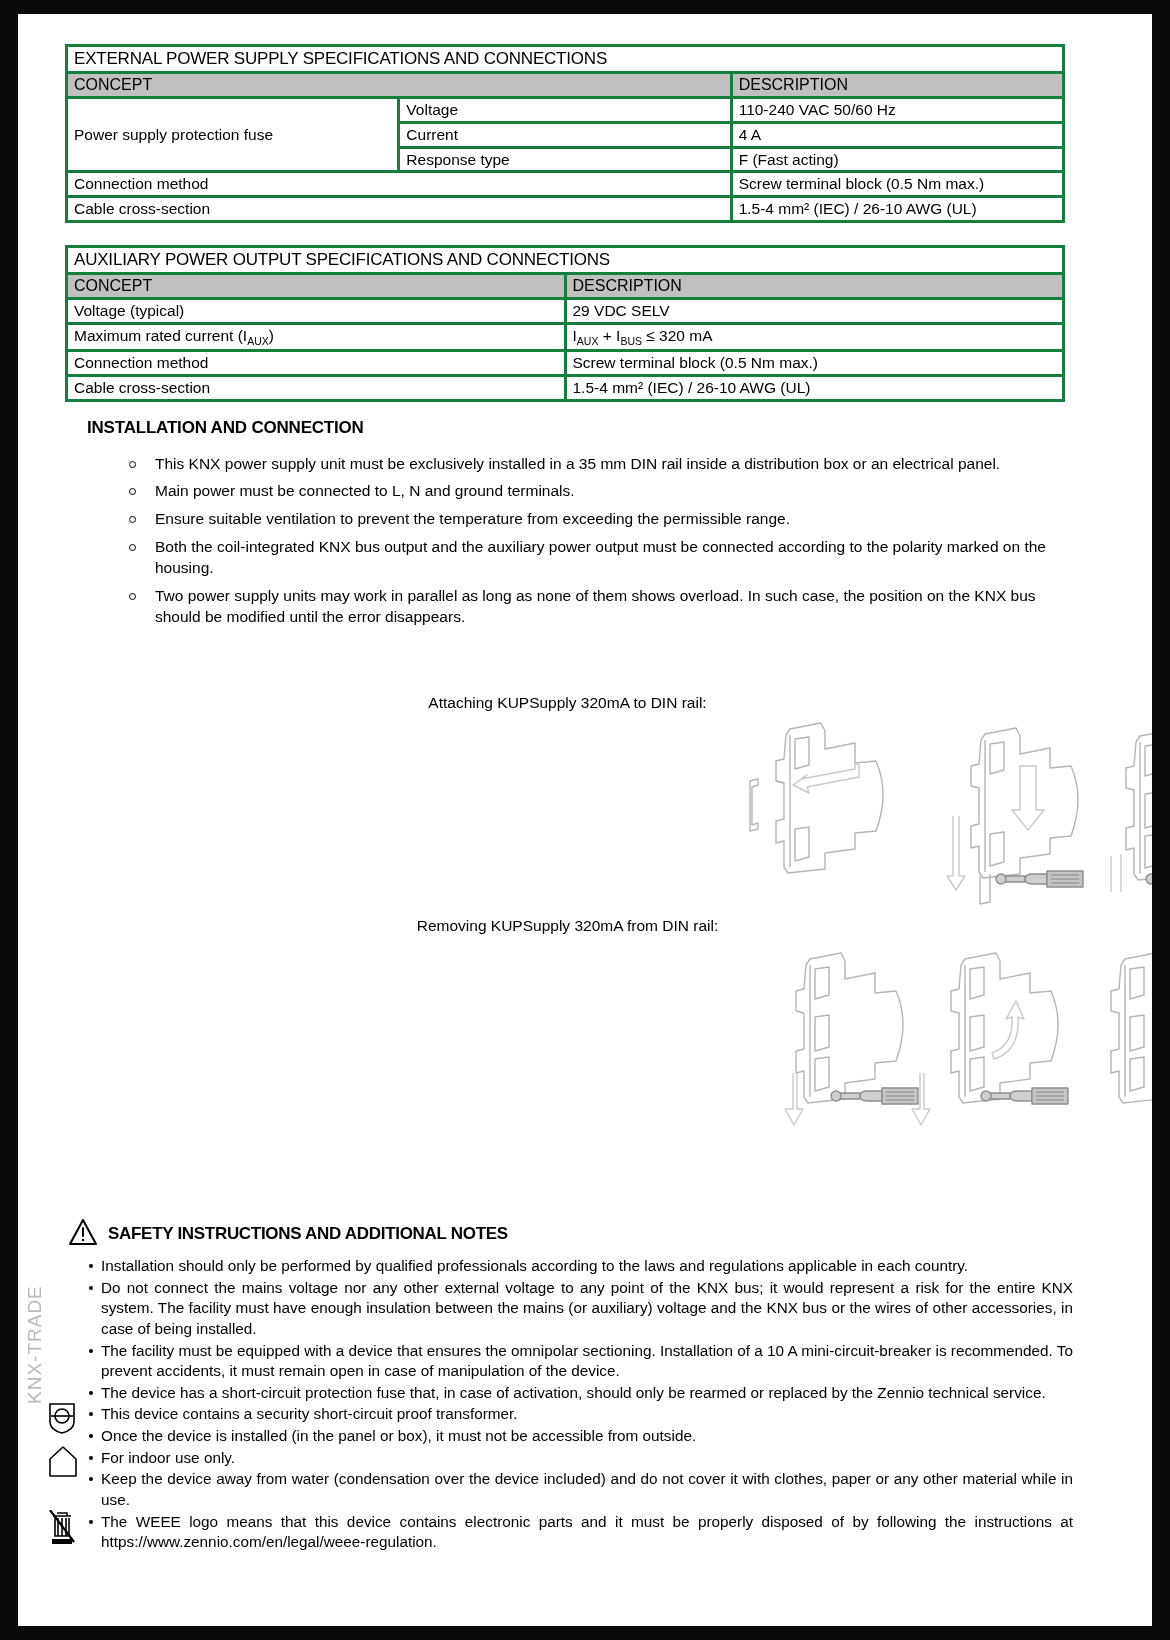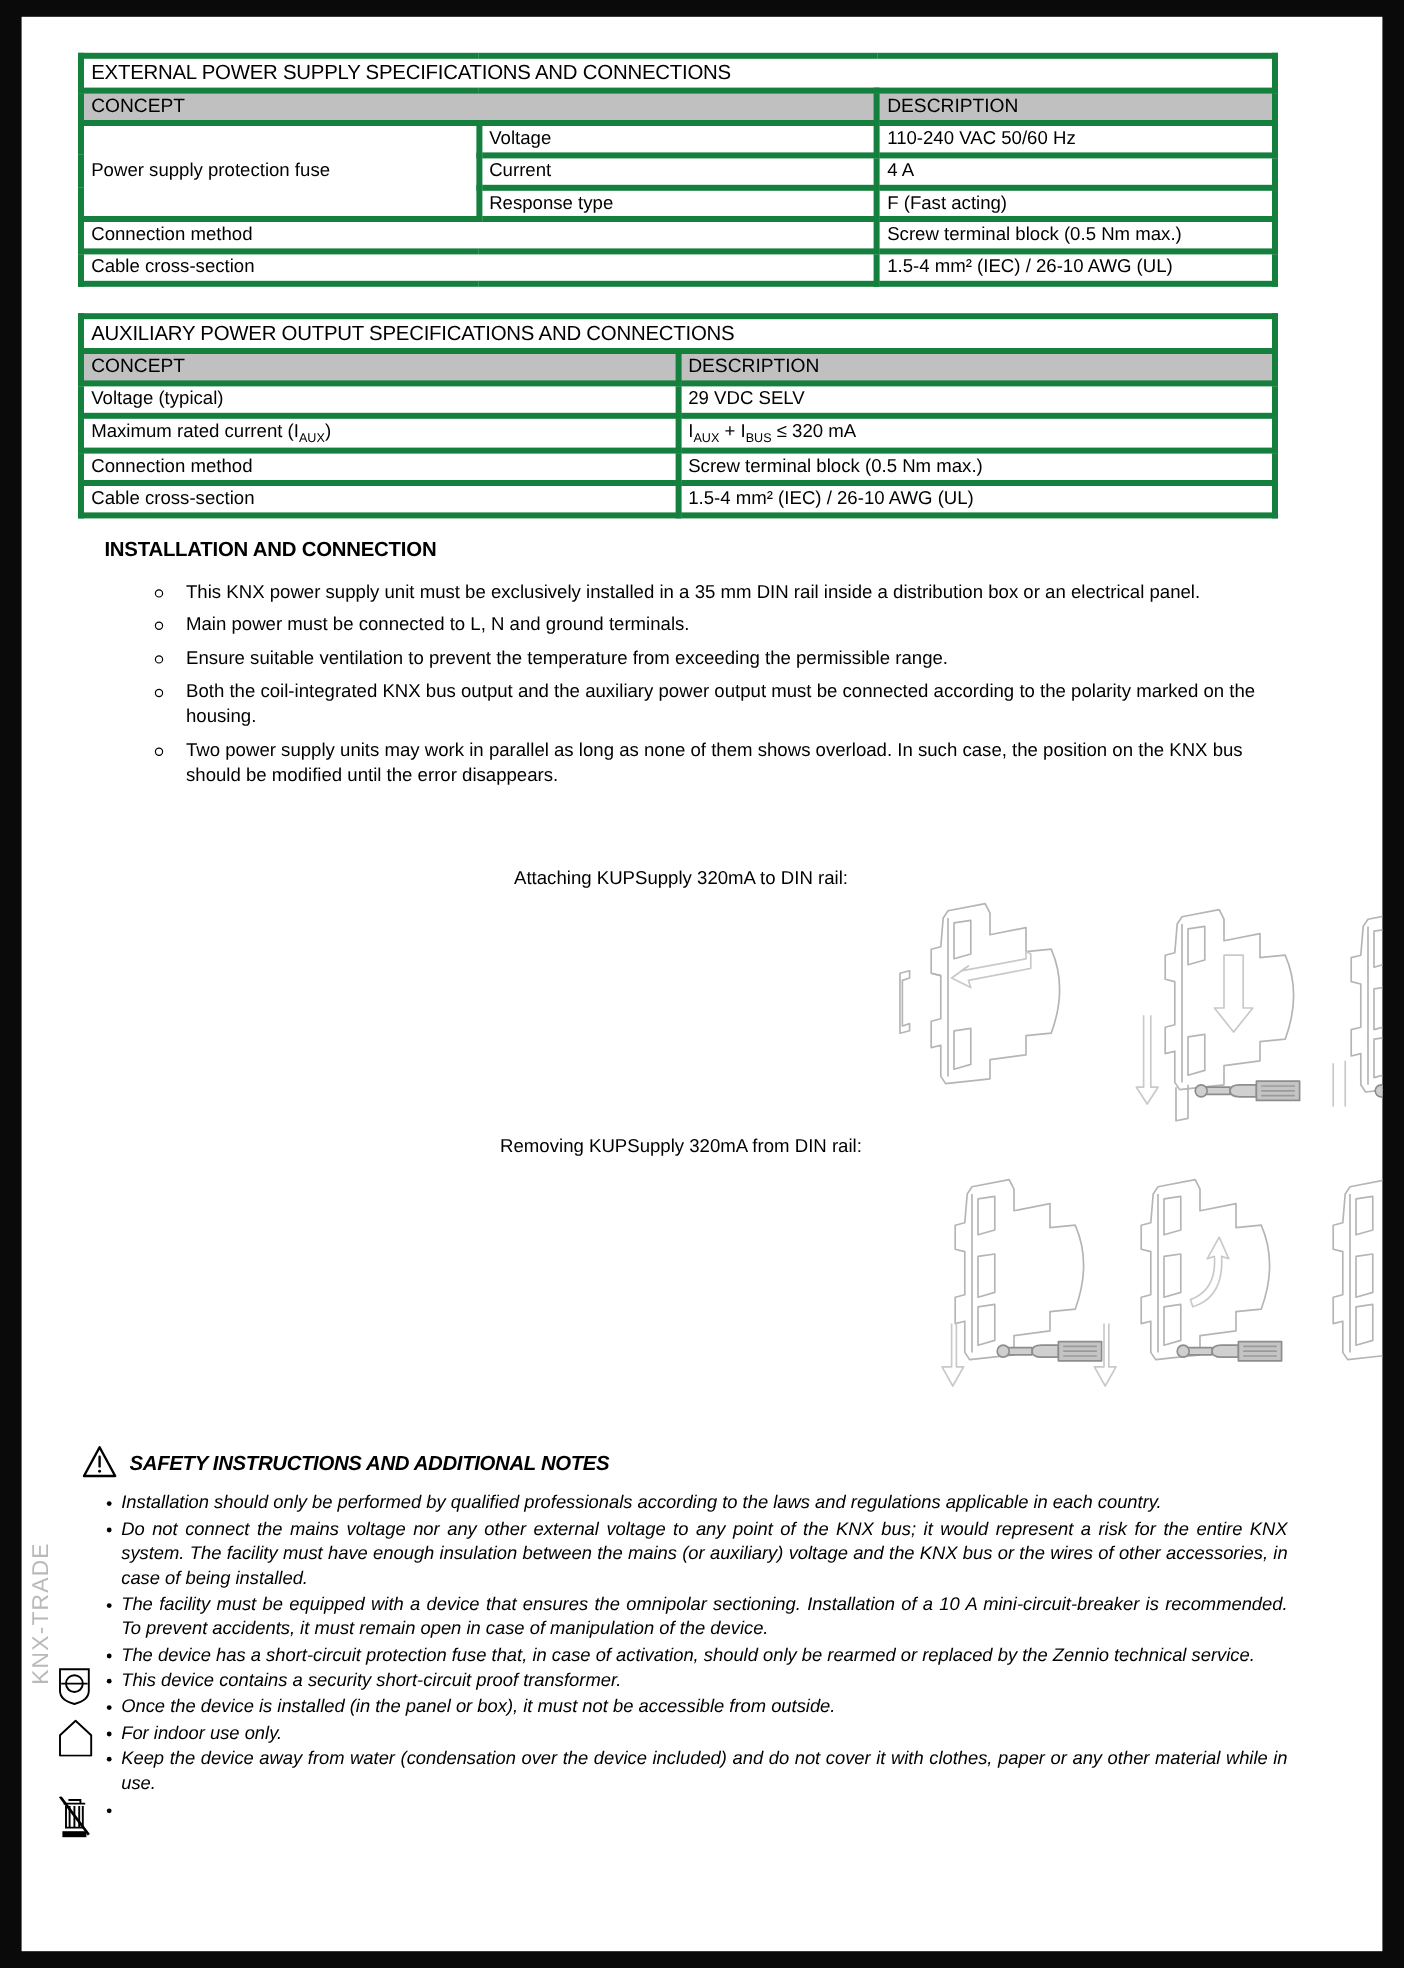--- a/index.html
+++ b/index.html
@@ -25,21 +25,21 @@
 
   
   table.spec {
     border-collapse:collapse;
     width:1000px;
     font-size:15.5px;
     color:#000;
     table-layout:fixed;
   }
   table.spec td, table.spec th {
-    border:5px solid #15803d;
+    border:3px solid #15803d;
     padding:2px 6px;
     text-align:left;
     font-weight:normal;
     vertical-align:middle;
     height:20px;
     line-height:1.15;
   }
   td.tbl-title {
     font-weight:bold;
     font-size:17px;
@@ -94,21 +94,21 @@
     margin-bottom:4px;
   }
   .figrow {
     position:relative;
     height:195px;
     width:1005px;
   }
   .figrow svg { position:absolute; top:0; }
 
   
-  .safety { margin-top:40px; position:relative;font-style:italic; }
+  .safety { margin-top:84px; position:relative; }
   .safety-head {
     display:flex; align-items:center;
     gap:10px;
     margin-left:3px;
   }
   .safety-head h2 {
     font-size:17px; font-weight:bold; margin:0;
     letter-spacing:-0.3px;
   }
   ul.safety-list {
@@ -418,20 +418,21 @@
         <li>
           <span class="margin-icon" style="top:-2px;">
             <svg width="30" height="36" viewBox="0 0 30 36" fill="none" stroke="#000" stroke-width="1.6">
               <path d="M10 3 L20 3 L20 6 M6 6 L24 6"></path>
               <path d="M8 8 L8 26 L22 26 L22 8"></path>
               <path d="M11 8 L11 26 M15 8 L15 26 M19 8 L19 26"></path>
               <path d="M3 0 L27 32" stroke-width="2.2"></path>
               <rect x="5" y="29" width="20" height="5" fill="#000" stroke="none"></rect>
             </svg>
           </span>
+          <span>The WEEE logo means that this device contains electronic parts and it must be properly disposed of by following the instructions at https://www.zennio.com/en/legal/weee-regulation.</span>
         </li>
       </ul>
     </div>
 
   </div>
 
   <div class="watermark">KNX-TRADE</div>
 
   <div class="footer">
     <div class="f1">© Zennio Avance y Tecnología S.L.</div>

